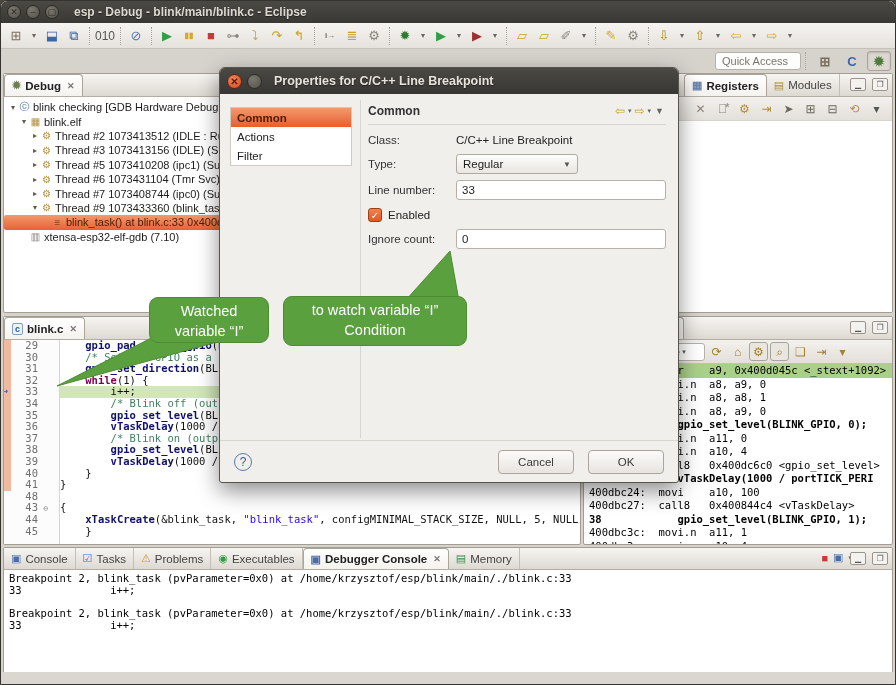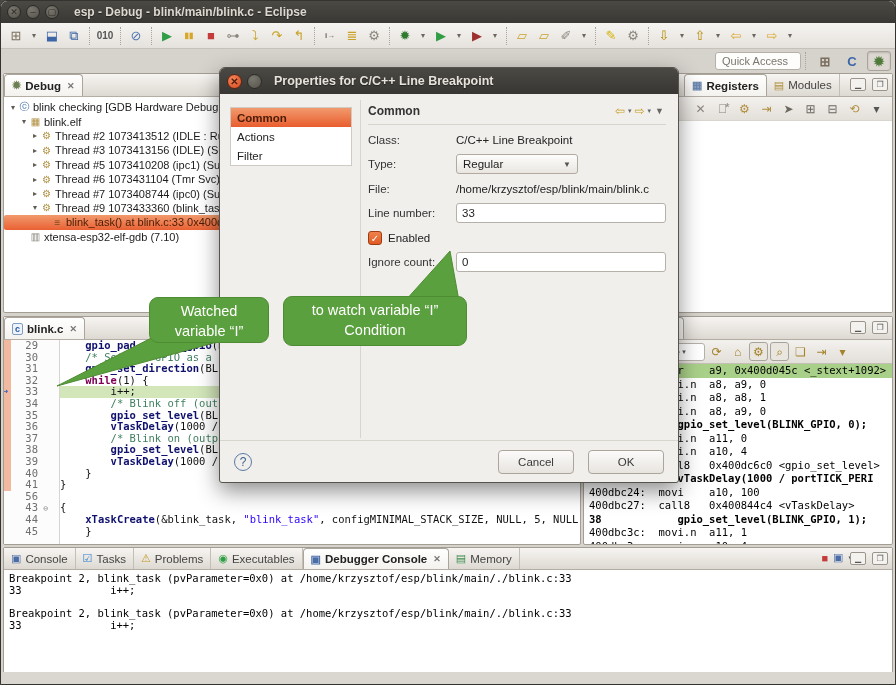--- a/index.html
+++ b/index.html
@@ -160,21 +160,21 @@
     <span class="winbtn">▢</span>
     <span class="title">esp - Debug - blink/main/blink.c - Eclipse</span>
   </div>
 
   <div class="toolbar" id="main-toolbar">
       <span class="tbi" style="color: rgb(122, 111, 95);">⊞</span>
       <span class="tbi small">▾</span>
       <span class="tbi" style="color: rgb(60, 102, 168);">⬓</span>
       <span class="tbi" style="color: rgb(60, 102, 168);">⧉</span>
       <span class="tbsep"></span>
-      <span class="tbi" style="font-size: 10px; font-weight: bold; letter-spacing: 0px; color: rgb(85, 85, 85);">010</span>
+      <span class="tbi" style="font-size: 12px; font-weight: normal; letter-spacing: 0px; color: rgb(85, 85, 85);">010</span>
       <span class="tbsep"></span>
       <span class="tbi" style="color: rgb(79, 116, 176);">⊘</span>
       <span class="tbsep"></span>
       <span class="tbi" style="color: rgb(47, 158, 68);">▶</span>
       <span class="tbi" style="font-size: 8px; font-weight: bold; letter-spacing: 0px; color: rgb(217, 167, 39);">▮▮</span>
       <span class="tbi" style="color: rgb(196, 59, 59);">■</span>
       <span class="tbi" style="color: rgb(138, 133, 125);">⊶</span>
       <span class="tbi" style="color: rgb(201, 162, 39);">⤵</span>
       <span class="tbi" style="color: rgb(201, 162, 39);">↷</span>
       <span class="tbi" style="color: rgb(201, 162, 39);">↰</span>
@@ -327,21 +327,21 @@
             <div>32</div>
             <div>33<span class="bpmark">➜</span></div>
             <div>34</div>
             <div>35</div>
             <div>36</div>
             <div>37</div>
             <div>38</div>
             <div>39</div>
             <div>40</div>
             <div>41</div>
-            <div>56</div>
+            <div>48</div>
             <div>43<span class="fold">⊖</span></div>
             <div>44</div>
             <div>45</div>
             <div></div>
           </div>
       </div>
       <div class="codecol" id="codecol">
           <div class="cline"><span class="s-p">    </span><span class="s-fn">gpio_pad_select_gpio</span><span class="s-p">(BLINK_GPIO);</span></div>
           <div class="cline"><span class="s-c">    /* Set the GPIO as a push/pull output */</span></div>
           <div class="cline"><span class="s-p">    </span><span class="s-fn">gpio_set_direction</span><span class="s-p">(BLINK_GPIO, GPIO_MODE_OUTPUT);</span></div>
@@ -482,24 +482,20 @@
         <span class="val">C/C++ Line Breakpoint</span>
       </div>
       <div class="frow">
         <span class="lab">Type:</span>
         <div class="combo">
           <span>Regular</span>
             <span class="dd">▼</span>
         </div>
       </div>
       <div class="frow">
-        <span class="lab">File:</span>
-        <span class="val">/home/krzysztof/esp/blink/main/blink.c</span>
-      </div>
-      <div class="frow">
         <span class="lab">Line number:</span>
         <div class="tinput">
             <span>33</span>
           </div>
       </div>
       <div class="frow" style="margin-top:3px">
         <span class="chk">✓</span>
         <span class="val">Enabled</span>
       </div>
       <div class="frow">

